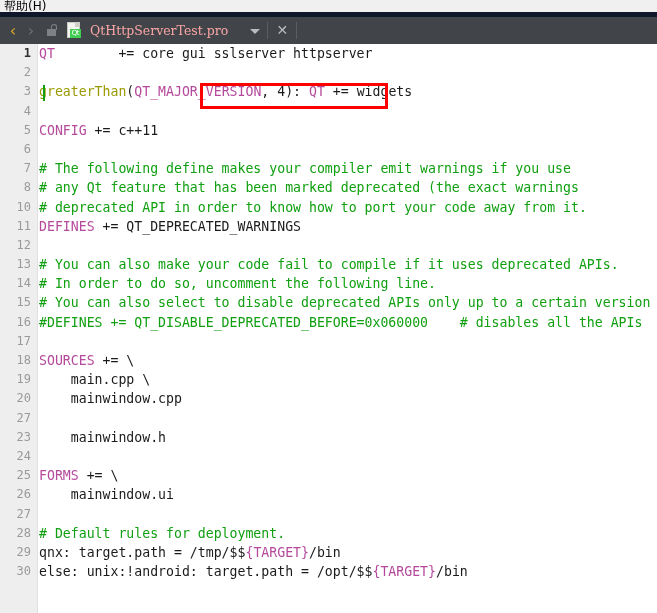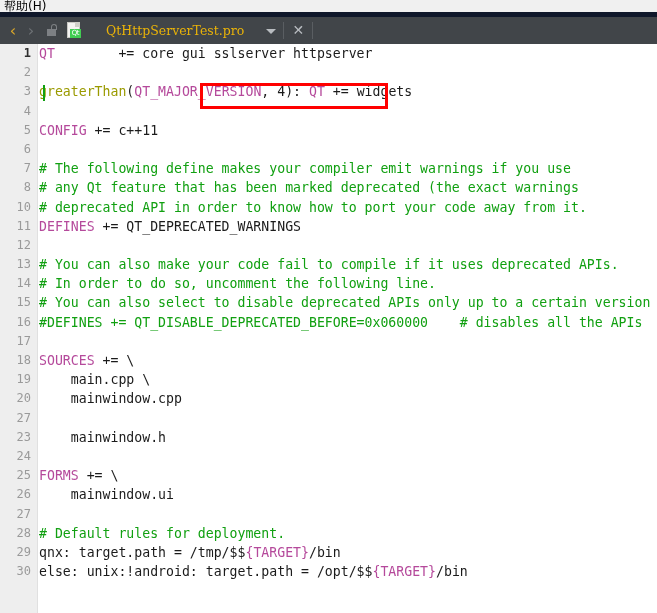--- a/index.html
+++ b/index.html
@@ -101,24 +101,24 @@
     background: #41cd52;
     color: #ffffff;
     font-size: 7px;
     line-height: 9px;
     text-align: center;
     font-family: "DejaVu Sans", sans-serif;
     letter-spacing: -0.5px;
   }
 
   #tab-filename {
-    color: #eab308;
+    color: #fca5a5;
     font-size: 12.5px;
     font-family: "DejaVu Serif", serif;
-    margin-left: 22px;
+    margin-left: 6px;
     white-space: nowrap;
     line-height: 27px;
   }
 
   .tab-sep {
     width: 1px;
     height: 17px;
     background: #5a5e62;
     margin: 0 5px;
   }

